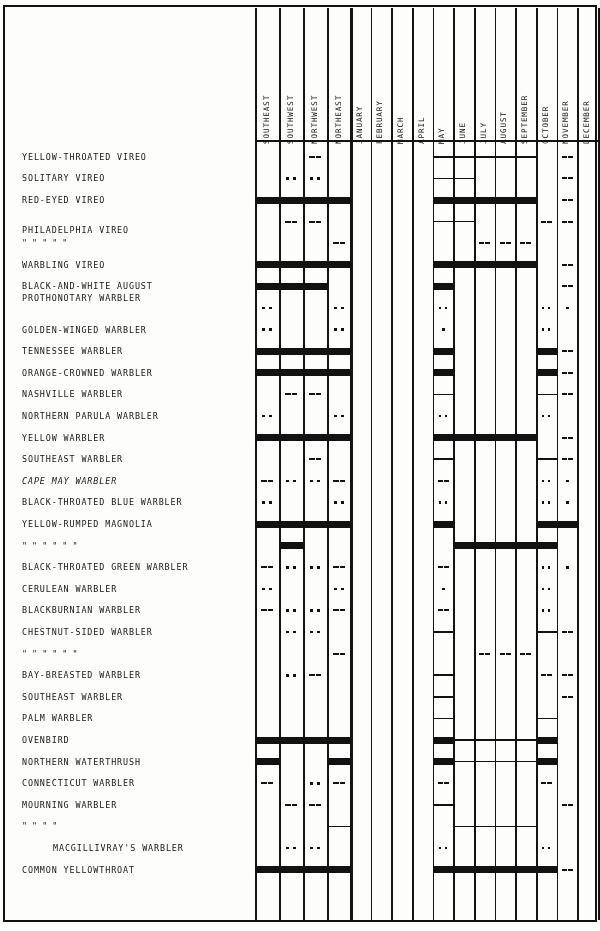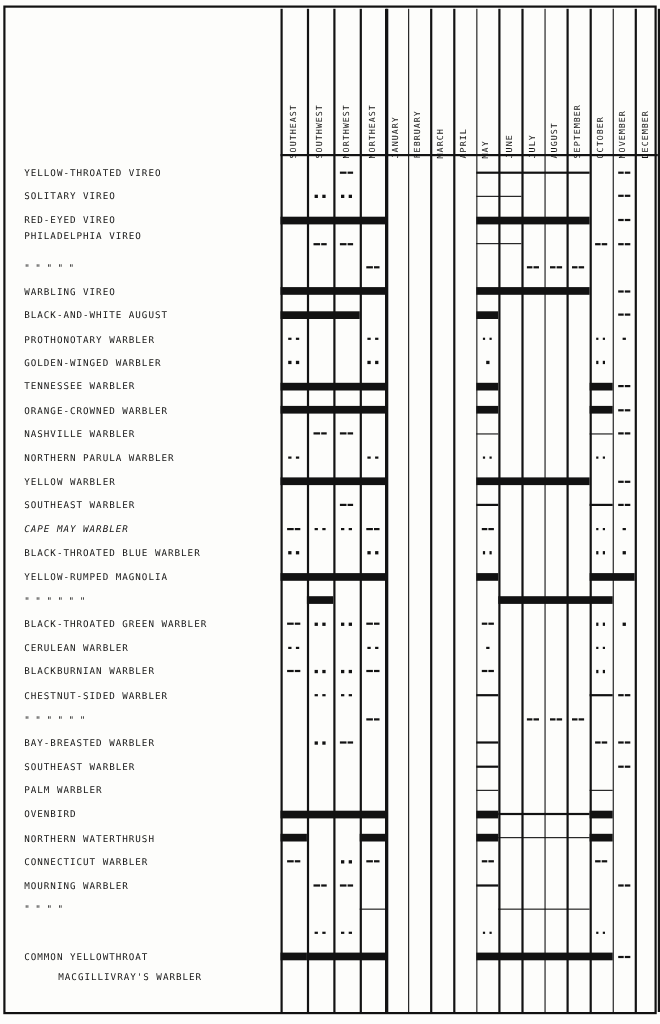--- a/index.html
+++ b/index.html
@@ -360,25 +360,25 @@
       <div class="colhead" style="left: 528.895px; top: 135px;">SEPTEMBER</div>
       <div class="colhead" style="left: 549.565px; top: 135px;">OCTOBER</div>
       <div class="colhead" style="left: 570.235px; top: 135px;">NOVEMBER</div>
       <div class="colhead" style="left: 590.905px; top: 135px;">DECEMBER</div>
     </div>
 
   <div id="labels">
       <div class="lbl" style="top: 3.8px;">YELLOW-THROATED VIREO</div>
       <div class="lbl" style="top: 25.4px;">SOLITARY VIREO</div>
       <div class="lbl" style="top: 47px;">RED-EYED VIREO</div>
-      <div class="lbl" style="top: 61px;">PHILADELPHIA VIREO</div>
+      <div class="lbl" style="top: 77px;">PHILADELPHIA VIREO</div>
       <div class="lbl ditto" style="top: 90.2px;">"    "    "    "    "</div>
       <div class="lbl" style="top: 111.8px;">WARBLING VIREO</div>
       <div class="lbl" style="top: 133.4px;">BLACK-AND-WHITE AUGUST</div>
-      <div class="lbl" style="top: 156px;">PROTHONOTARY WARBLER</div>
+      <div class="lbl" style="top: 145px;">PROTHONOTARY WARBLER</div>
       <div class="lbl" style="top: 176.6px;">GOLDEN-WINGED WARBLER</div>
       <div class="lbl" style="top: 198.2px;">TENNESSEE WARBLER</div>
       <div class="lbl" style="top: 219.8px;">ORANGE-CROWNED WARBLER</div>
       <div class="lbl" style="top: 241.4px;">NASHVILLE WARBLER</div>
       <div class="lbl" style="top: 263px;">NORTHERN PARULA WARBLER</div>
       <div class="lbl" style="top: 284.6px;">YELLOW WARBLER</div>
       <div class="lbl" style="top: 306.2px;">SOUTHEAST WARBLER</div>
       <div class="lbl" style="top: 327.8px; font-style: italic;">CAPE MAY WARBLER</div>
       <div class="lbl" style="top: 349.4px;">BLACK-THROATED BLUE WARBLER</div>
       <div class="lbl" style="top: 371px;">YELLOW-RUMPED MAGNOLIA</div>
@@ -389,16 +389,16 @@
       <div class="lbl" style="top: 479px;">CHESTNUT-SIDED WARBLER</div>
       <div class="lbl ditto" style="top: 500.6px;">"     "     "     "     "     "</div>
       <div class="lbl" style="top: 522.2px;">BAY-BREASTED WARBLER</div>
       <div class="lbl" style="top: 543.8px;">SOUTHEAST WARBLER</div>
       <div class="lbl" style="top: 565.4px;">PALM WARBLER</div>
       <div class="lbl" style="top: 587px;">OVENBIRD</div>
       <div class="lbl" style="top: 608.6px;">NORTHERN WATERTHRUSH</div>
       <div class="lbl" style="top: 630.2px;">CONNECTICUT WARBLER</div>
       <div class="lbl" style="top: 651.8px;">MOURNING WARBLER</div>
       <div class="lbl ditto" style="top: 673.4px;">"     "     "     "</div>
-      <div class="lbl" style="top: 735px; padding-left: 31px;">MACGILLIVRAY'S WARBLER</div>
+      <div class="lbl" style="top: 695px; padding-left: 31px;">MACGILLIVRAY'S WARBLER</div>
       <div class="lbl" style="top: 716.6px;">COMMON YELLOWTHROAT</div>
     </div>
 </div>
 
 </body></html>

